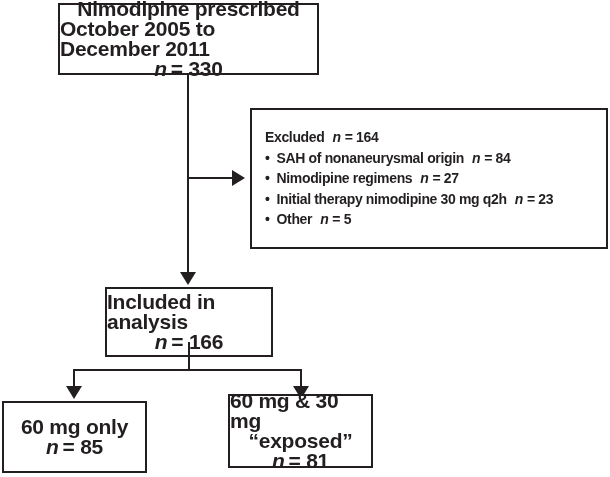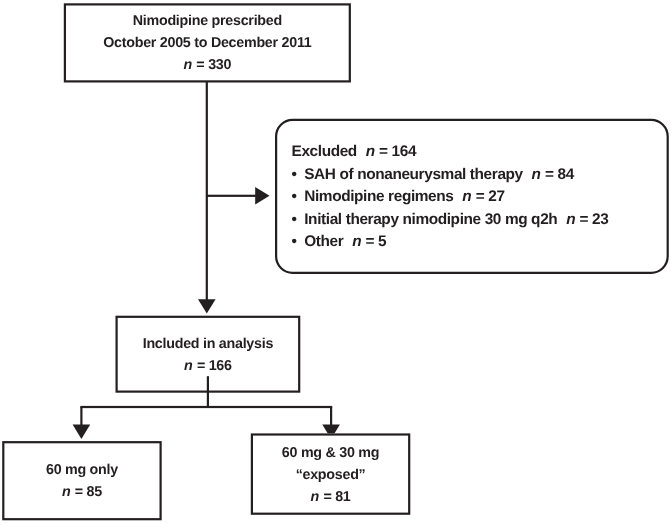--- a/index.html
+++ b/index.html
@@ -15,41 +15,40 @@
     font-family: "Liberation Sans", sans-serif;
     color: #231f20;
     overflow: hidden;
   }
   .box {
     position: absolute;
     box-sizing: border-box;
     border: 2px solid #231f20;
     background: #ffffff;
     font-weight: bold;
-    font-size: 13px;
+    font-size: 21px;
     line-height: 20px;
     letter-spacing: -0.25px;
     display: flex;
     flex-direction: column;
     justify-content: center;
     align-items: center;
   }
   #enrollment-box { left: 58px;  top: 3px;   width: 261px; height: 72px; }
   #included-box   { left: 105px; top: 287px; width: 168px; height: 70px; }
   #non-exposed-box{ left: 2px;   top: 401px; width: 145px; height: 72px; }
   #exposed-box    { left: 228px; top: 394px; width: 145px; height: 74px; }
   #excluded-box {
     left: 250px; top: 108px; width: 358px; height: 141px;
     align-items: flex-start;
     text-align: center;
     padding: 6px 6px 6px 13px;
     font-size: 14px;
     line-height: 20.5px;
     letter-spacing: -0.35px;
-    border-radius: 16px;
   }
   .ex-line { white-space: nowrap; }
   .bullet { margin-right: 7px; }
   .nvar { font-style: italic; }
   .nv-group { margin-left: 8px; }
   .neq { margin-left: 4px; }
   .vline { position: absolute; width: 2px; background: #231f20; }
   .hline { position: absolute; height: 2px; background: #231f20; }
   .arrow-down {
     position: absolute; width: 0; height: 0;
@@ -90,21 +89,21 @@
   <div class="vline" id="conn-main-stem"></div>
   <div class="arrow-down" id="arrow-into-included"></div>
   <div class="hline" id="conn-excluded-h"></div>
   <div class="arrow-right" id="arrow-into-excluded"></div>
 
   <div class="box" id="excluded-box">
     <div class="ex-line">
       <span>Excluded</span><span class="nv-group"><span class="nvar">n</span><span class="neq">= 164</span></span>
     </div>
     <div class="ex-line">
-      <span class="bullet">•</span><span>SAH of nonaneurysmal therapy</span><span class="nv-group"><span class="nvar">n</span><span class="neq">= 84</span></span>
+      <span class="bullet">•</span><span>SAH of nonaneurysmal origin</span><span class="nv-group"><span class="nvar">n</span><span class="neq">= 84</span></span>
     </div>
     <div class="ex-line">
       <span class="bullet">•</span><span>Nimodipine regimens</span><span class="nv-group"><span class="nvar">n</span><span class="neq">= 27</span></span>
     </div>
     <div class="ex-line">
       <span class="bullet">•</span><span>Initial therapy nimodipine 30 mg q2h</span><span class="nv-group"><span class="nvar">n</span><span class="neq">= 23</span></span>
     </div>
     <div class="ex-line">
       <span class="bullet">•</span><span>Other</span><span class="nv-group"><span class="nvar">n</span><span class="neq">= 5</span></span>
     </div>

